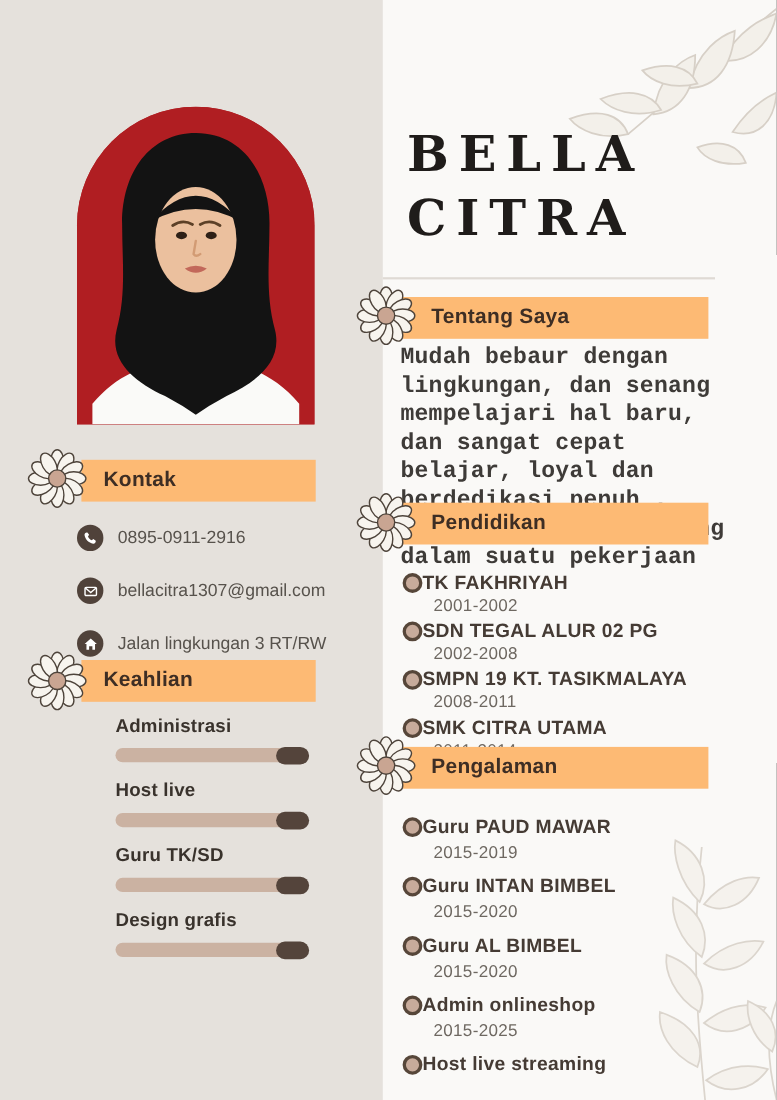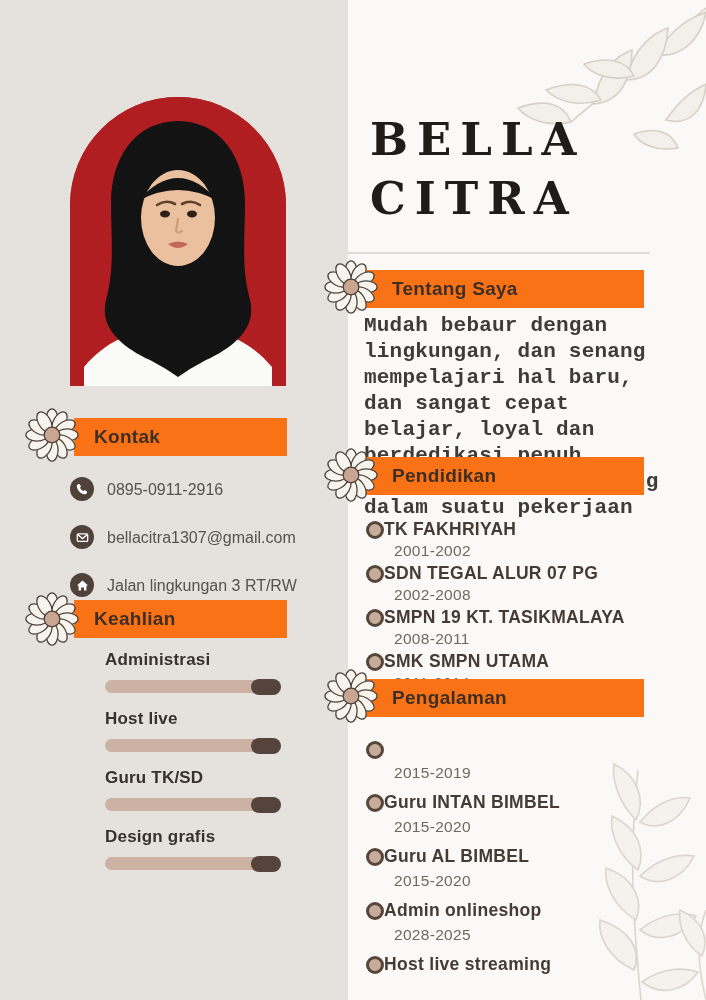--- a/index.html
+++ b/index.html
@@ -17,21 +17,21 @@
     position:absolute;left:70px;top:97px;width:216px;height:289px;
     border-radius:108px 108px 0 0;overflow:hidden;background:#B01E22;
   }
   .photo-arch svg{display:block;}
 
   
   .daisy{position:absolute;width:58px;height:58px;}
 
   
   .hbar{
-    position:absolute;height:38px;background:#f97316;
+    position:absolute;height:38px;background:#fdba74;
     display:flex;align-items:center;box-sizing:border-box;
   }
   .hbar .hlabel{
     font-size:19px;font-weight:bold;color:#3E2E24;letter-spacing:.3px;
   }
 
   
   .contact-list{position:absolute;left:70px;top:477px;width:245px;display:flex;flex-direction:column;gap:24px;}
   .contact-row{display:flex;align-items:flex-start;gap:13px;}
   .cicon{
@@ -252,51 +252,52 @@
       <div class="r-item">
         <div class="r-item-row">
             <span class="bullet"></span>
             <span class="r-title">TK FAKHRIYAH</span>
           </div>
         <div class="r-year">2001-2002</div>
       </div>
       <div class="r-item">
         <div class="r-item-row">
             <span class="bullet"></span>
-            <span class="r-title">SDN TEGAL ALUR 07 PG</span>
+            <span class="r-title">SDN TEGAL ALUR 02 PG</span>
           </div>
         <div class="r-year">2002-2008</div>
       </div>
       <div class="r-item">
         <div class="r-item-row">
             <span class="bullet"></span>
             <span class="r-title">SMPN 19 KT. TASIKMALAYA</span>
           </div>
         <div class="r-year">2008-2011</div>
       </div>
       <div class="r-item">
         <div class="r-item-row">
             <span class="bullet"></span>
-            <span class="r-title">SMK SMPN UTAMA</span>
+            <span class="r-title">SMK CITRA UTAMA</span>
           </div>
         <div class="r-year">2011-2014</div>
       </div>
     </div>
 
     <div class="hbar" style="left:18px;top:679px;width:278px;padding-left:26px;">
       <span class="hlabel">Pengalaman</span>
     </div>
     <svg class="daisy" viewBox="0 0 100 100" style="left:-26px;top:667px;">
         <use href="#daisy-symbol"></use>
       </svg>
 
     <div class="r-list exp" style="top:741px;">
       <div class="r-item">
         <div class="r-item-row">
             <span class="bullet"></span>
+            <span class="r-title">Guru PAUD MAWAR</span>
           </div>
         <div class="r-year">2015-2019</div>
       </div>
       <div class="r-item">
         <div class="r-item-row">
             <span class="bullet"></span>
             <span class="r-title">Guru INTAN BIMBEL</span>
           </div>
         <div class="r-year">2015-2020</div>
       </div>
@@ -305,21 +306,21 @@
             <span class="bullet"></span>
             <span class="r-title">Guru AL BIMBEL</span>
           </div>
         <div class="r-year">2015-2020</div>
       </div>
       <div class="r-item">
         <div class="r-item-row">
             <span class="bullet"></span>
             <span class="r-title">Admin onlineshop</span>
           </div>
-        <div class="r-year">2028-2025</div>
+        <div class="r-year">2015-2025</div>
       </div>
       <div class="r-item">
         <div class="r-item-row">
             <span class="bullet"></span>
             <span class="r-title">Host live streaming</span>
           </div>
       </div>
     </div>
 
   </div>

